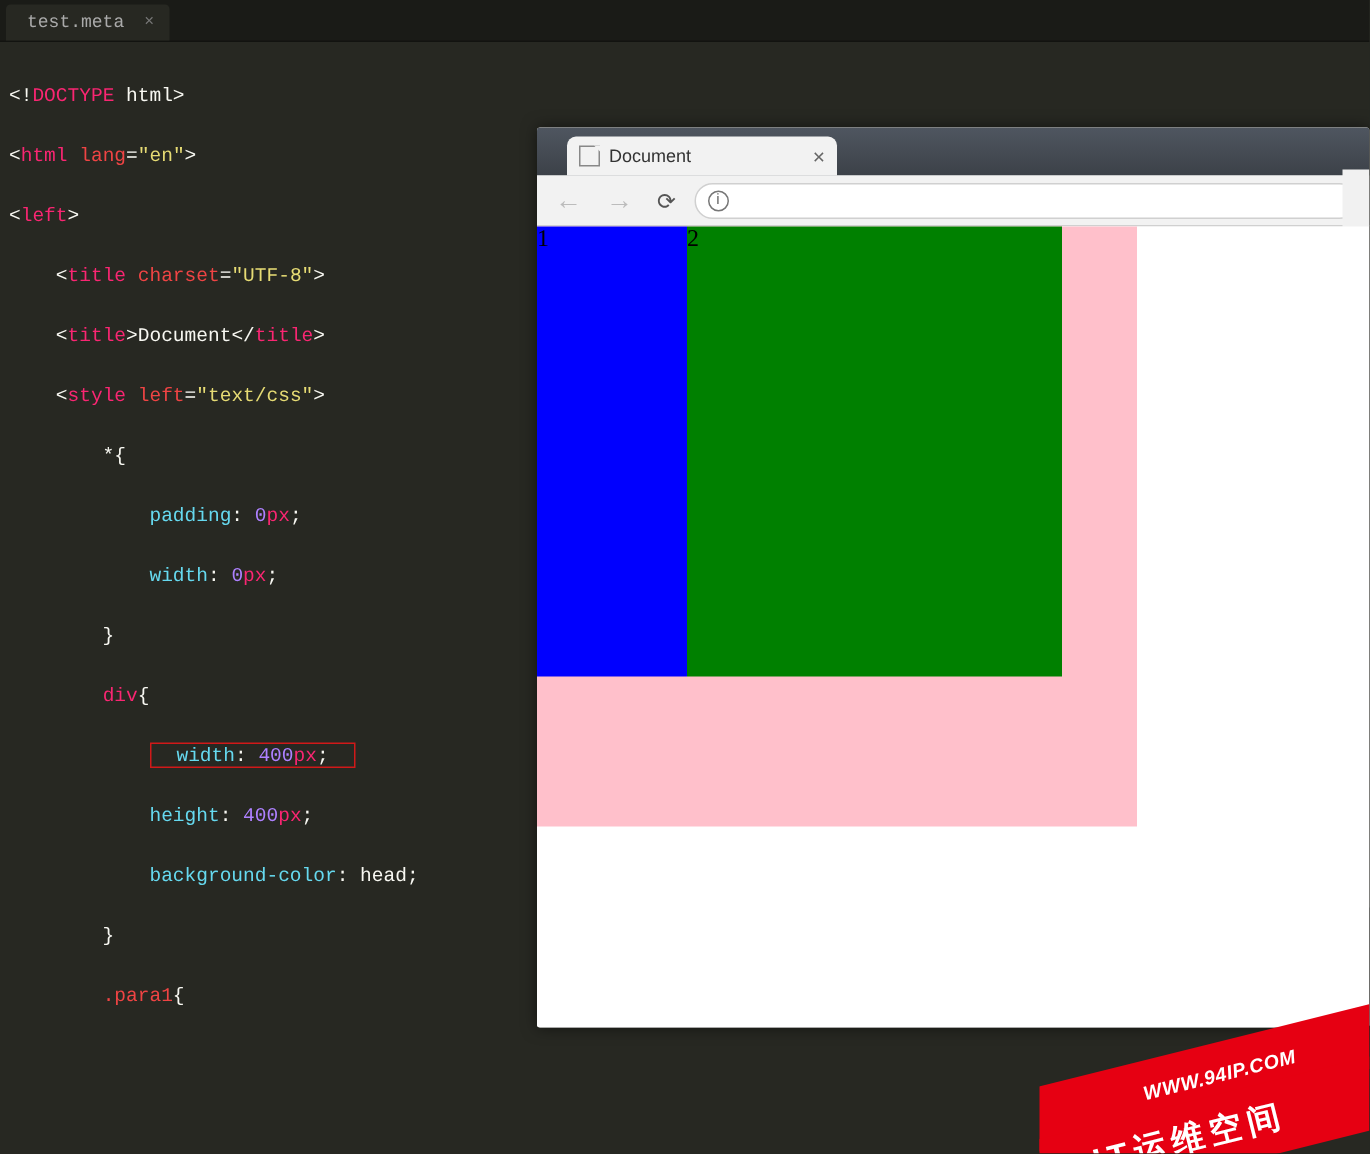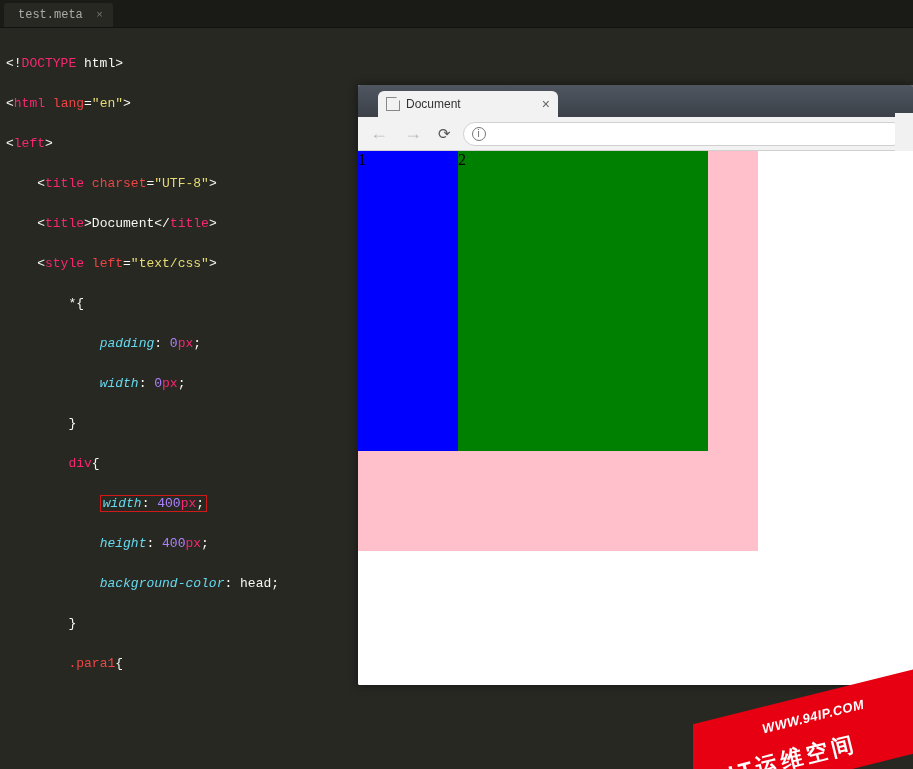--- a/index.html
+++ b/index.html
@@ -42,29 +42,29 @@
 
 .code {
   padding: 6px 6px;
   color: #f8f8f2;
   line-height: 20px;
   white-space: pre;
   font-style: normal;
 }
 .code .line { display: block; }
 .pink { color: #f92672; }
-.blue { color: #66d9ef; font-style: italic; }
+.blue { color: #66d9ef; }
 .green { color: #ef4444; }
 .yellow { color: #e6db74; }
 .purple { color: #ae81ff; }
 .white { color: #f8f8f2; }
 
 .redbox {
   border: 1px solid #d01919;
-  padding: 0 2px;
+  padding: 0 17px;
 }
 
 
 .browser {
   position: absolute;
   left: 358px;
   top: 85px;
   width: 555px;
   height: 600px;
   background: #fff;

